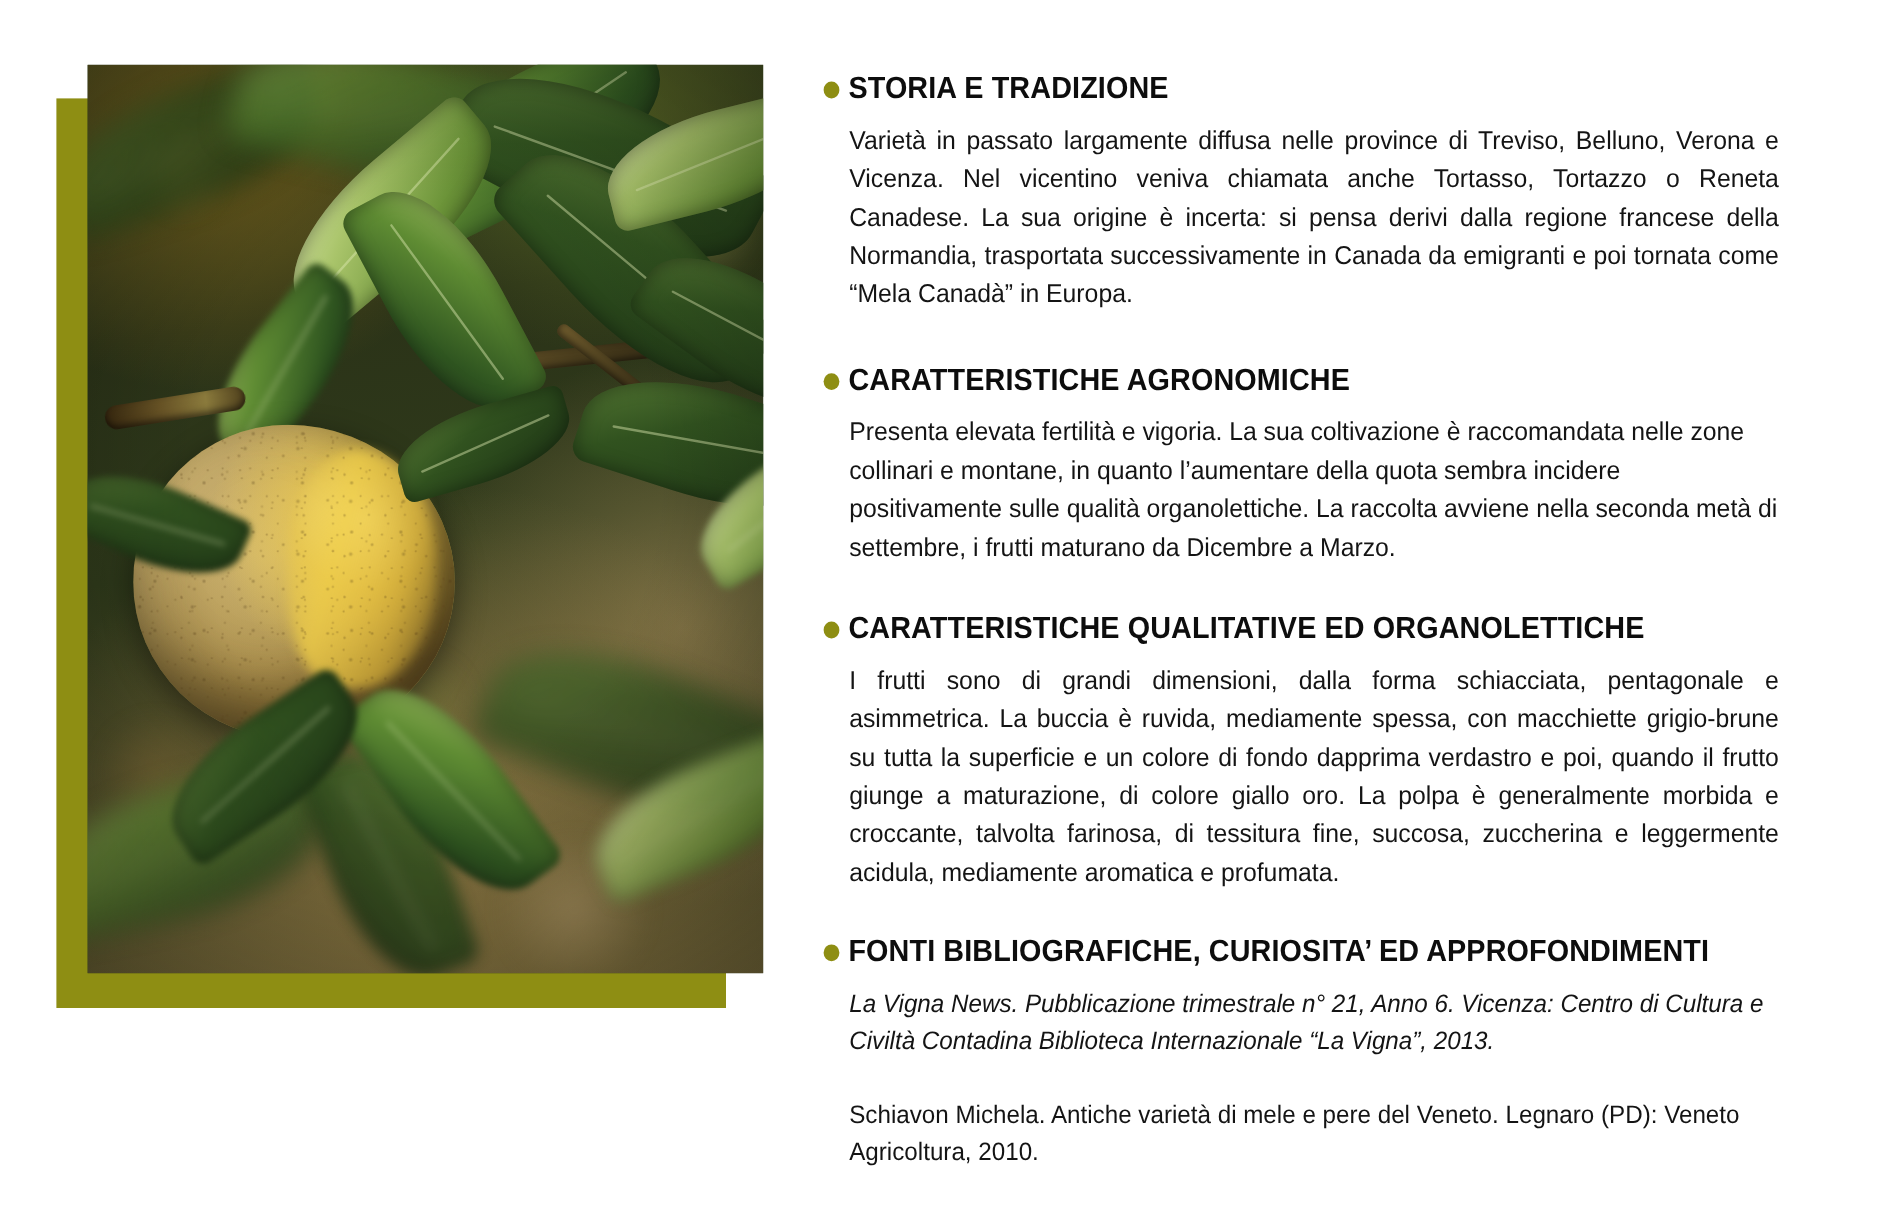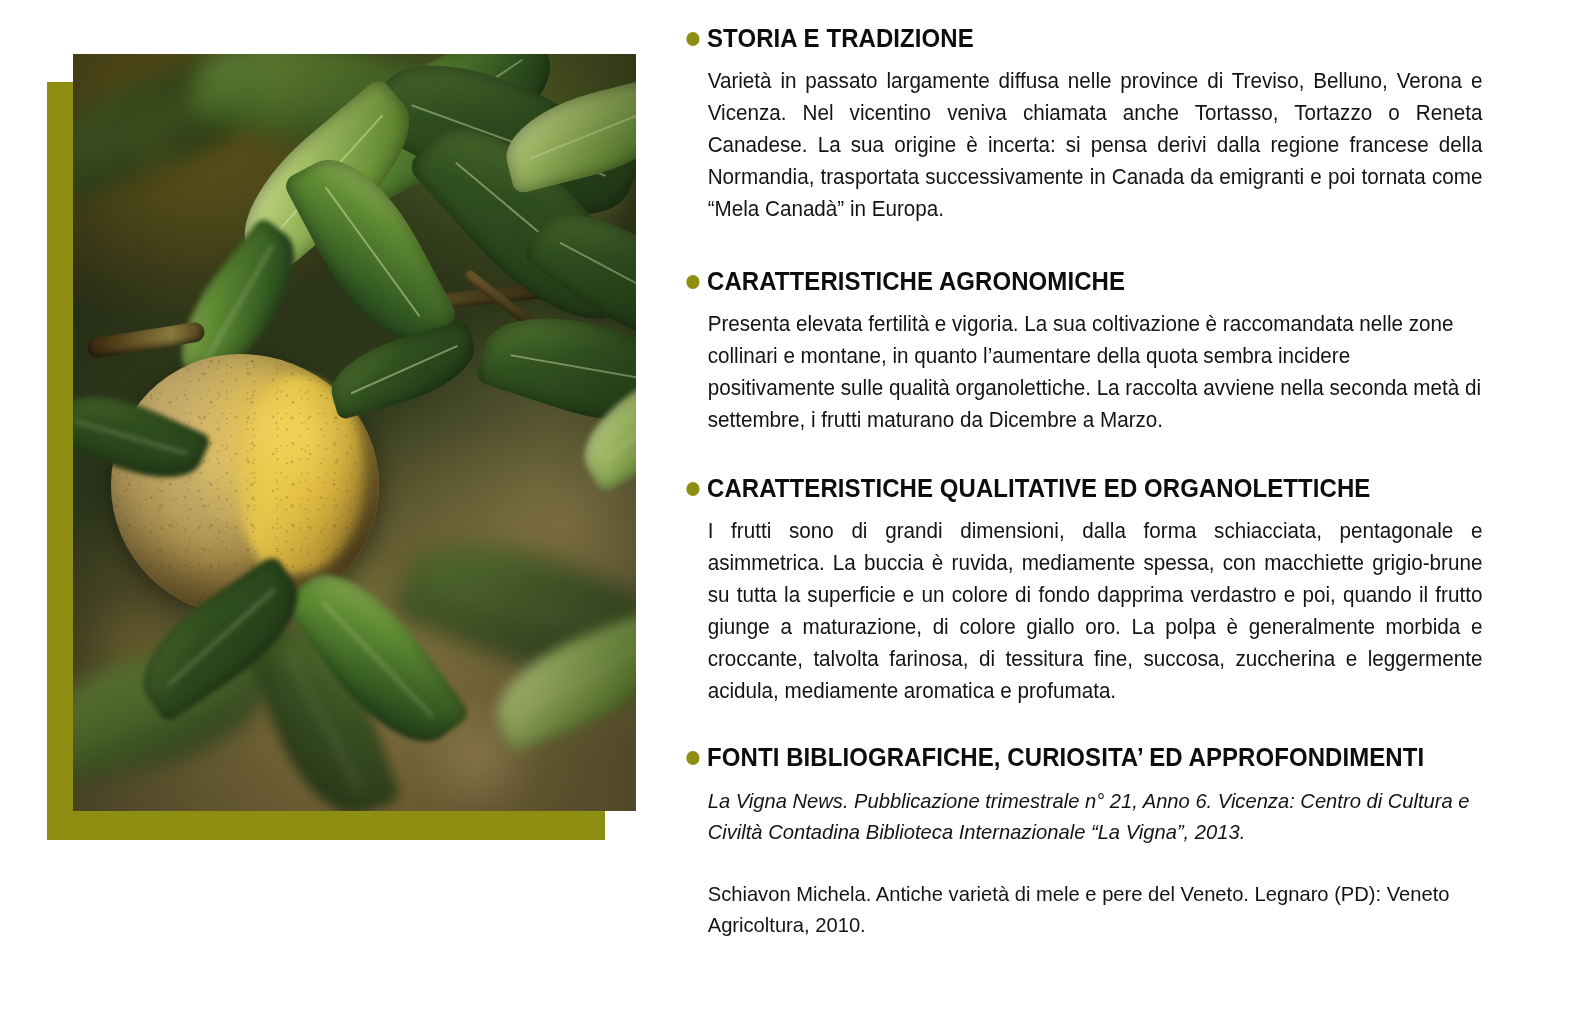--- a/index.html
+++ b/index.html
@@ -183,21 +183,21 @@
   }
 
   
 
   .content {
     position: absolute;
     left: 676px;
     top: 0;
     width: 860px;
     height: 1027px;
-    padding-top: 24px;
+    padding-top: 60px;
   }
 
   .section { position: relative; }
 
   .sec-head {
     position: relative;
     padding-left: 33px;
     font-size: 25.5px;
     font-weight: bold;
     color: #0d0d0d;

